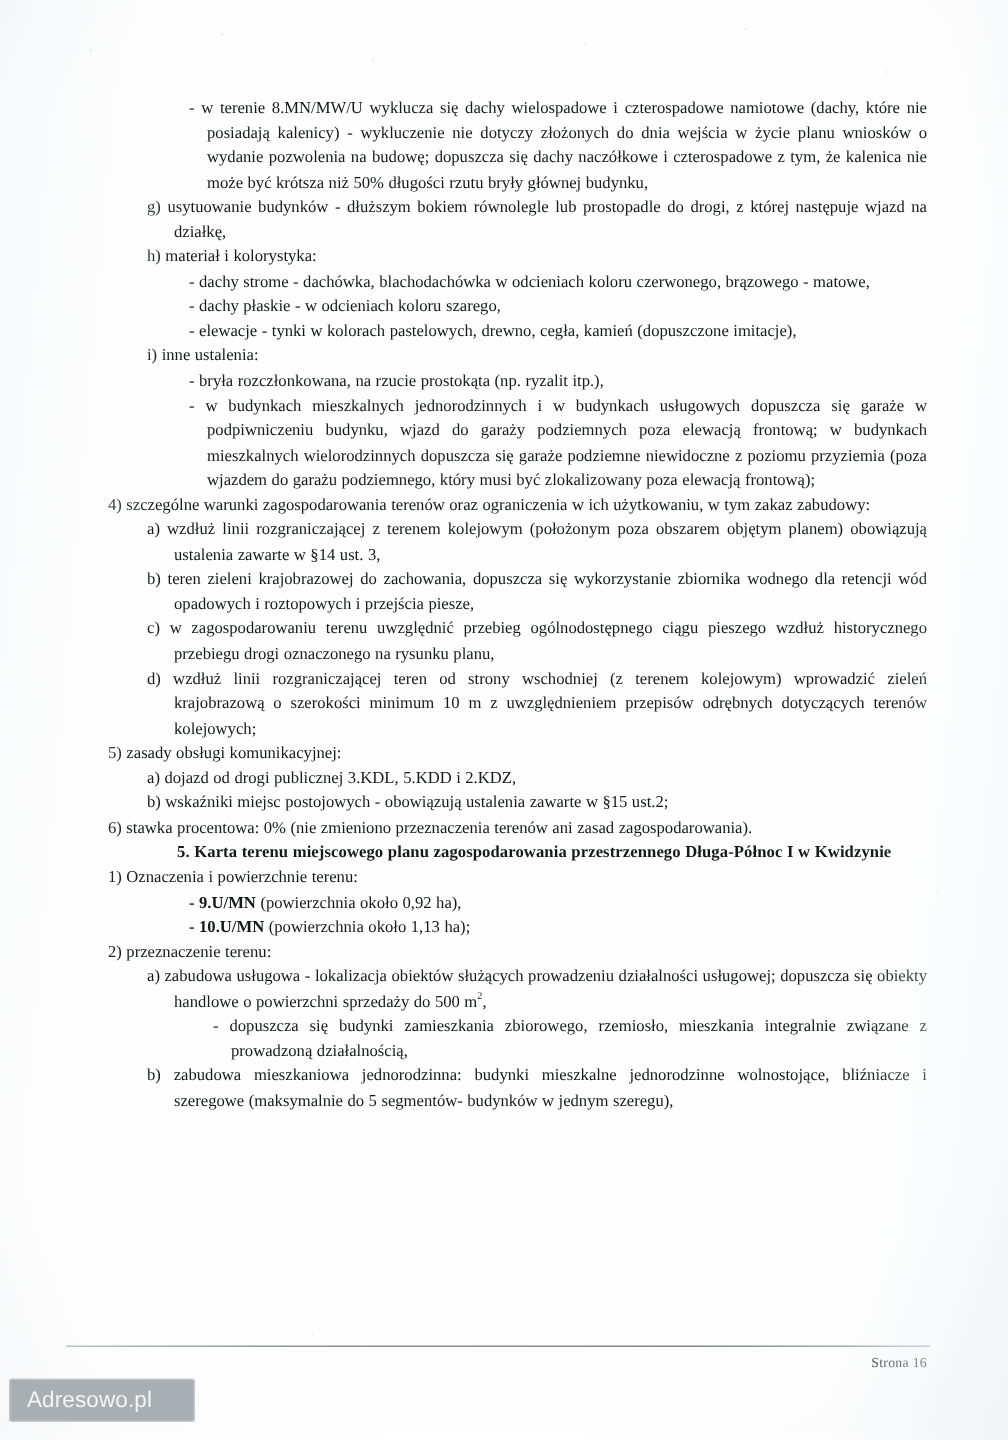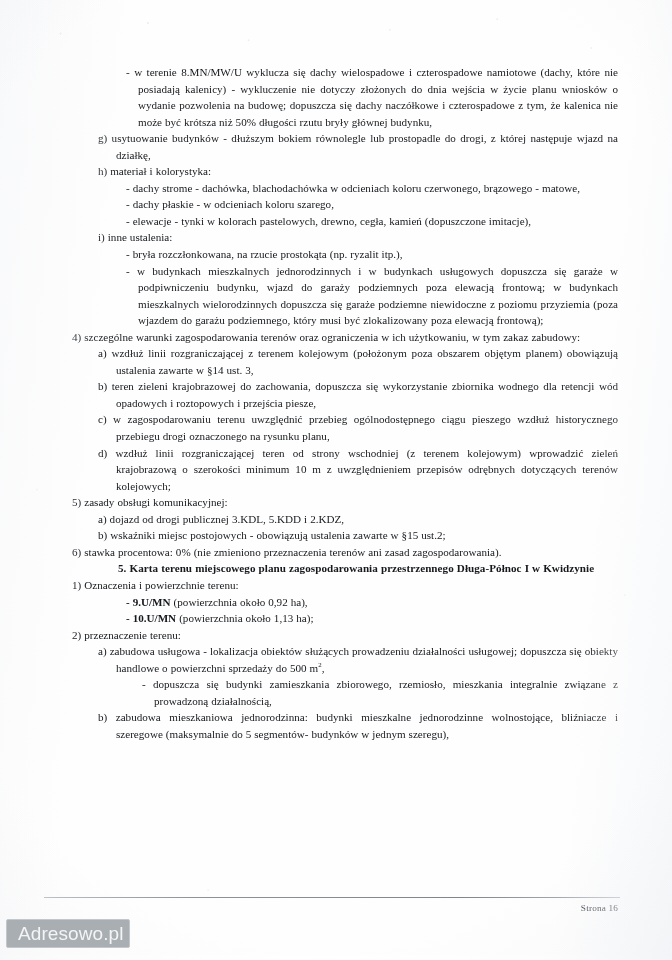--- a/index.html
+++ b/index.html
@@ -121,21 +121,21 @@
     background: #a9aeb3;
     border: 1px solid #c3c7cb;
     border-radius: 2px;
     display: flex;
     align-items: center;
     z-index: 8;
     box-sizing: border-box;
   }
   #watermark-label {
     font-family: "Liberation Sans", "DejaVu Sans", sans-serif;
-    font-size: 19px;
+    font-size: 15px;
     color: #f3f4f5;
     padding-left: 11px;
     letter-spacing: 0.005em;
     white-space: nowrap;
   }
 
   
   #bottom-edge {
     position: absolute;
     left: 0;

